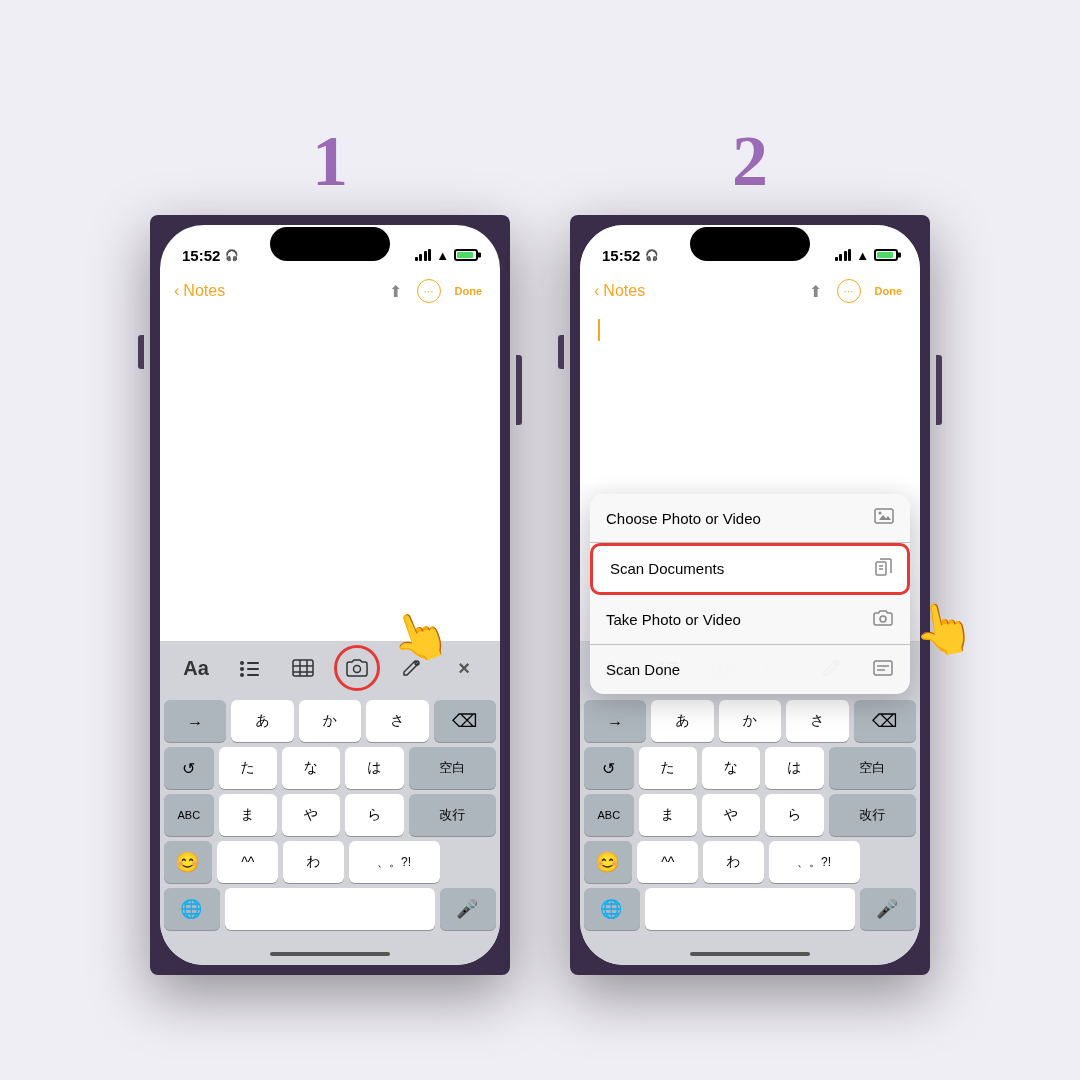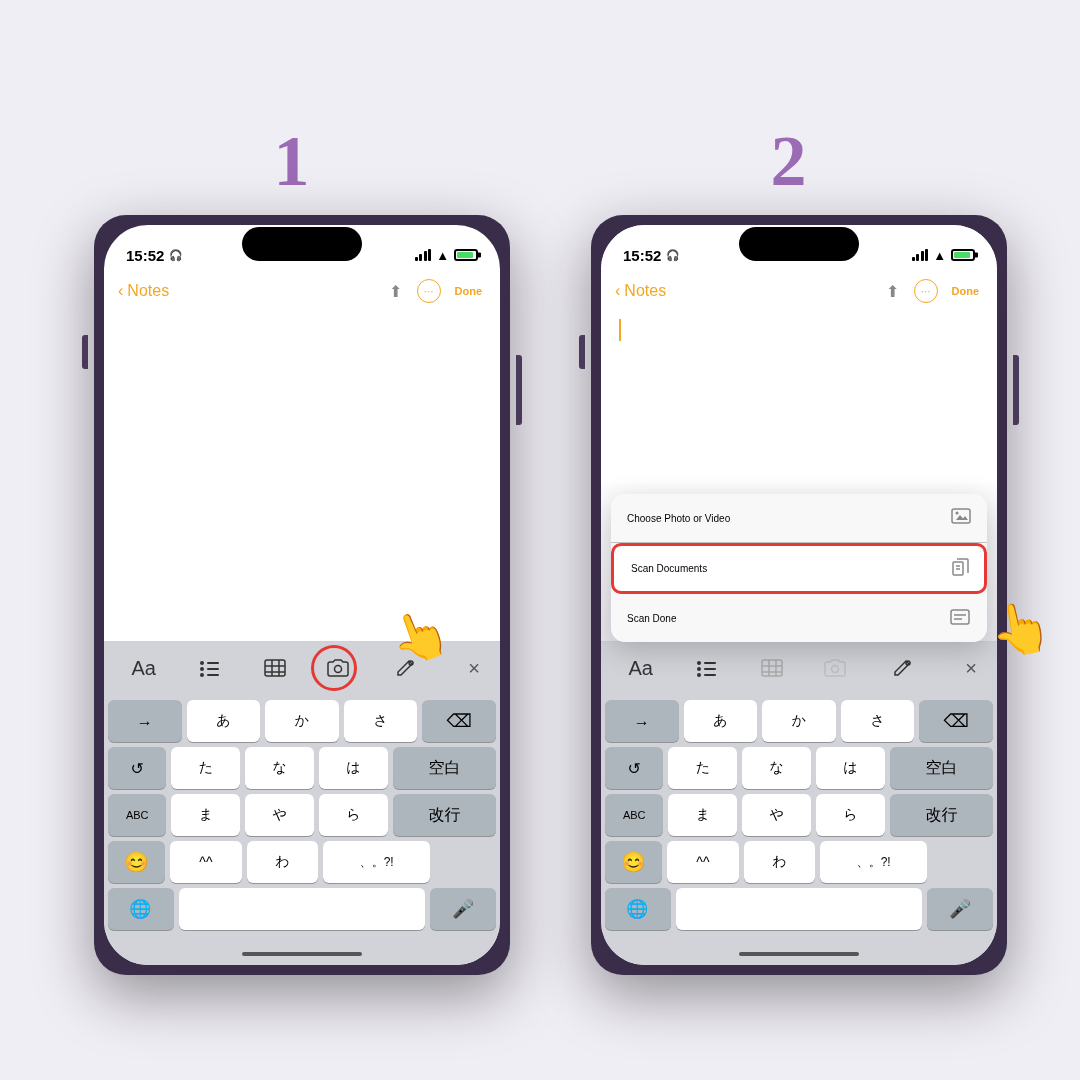--- a/index.html
+++ b/index.html
@@ -31,28 +31,27 @@
     .step-number {
       font-size: 72px;
       font-weight: 800;
       color: #9b6bb5;
       line-height: 1;
       font-family: Georgia, serif;
     }
 
     
     .phone {
-      width: 416px;
+      width: 360px;
       height: 760px;
       background: #3a2d4a;
-      border-radius: 32px;
+      border-radius: 8px;
       padding: 10px;
       position: relative;
       box-shadow: 0 20px 60px rgba(0,0,0,0.4);
-      margin-left: 21px;
     }
 
     .phone-inner {
       width: 100%;
       height: 100%;
       background: #fff;
       border-radius: 44px;
       overflow: hidden;
       display: flex;
       flex-direction: column;
@@ -227,23 +226,24 @@
       padding: 10px 20px;
       border-top: 1px solid #d0d0d0;
       background: #d1d3d9;
     }
 
     .toolbar-btn {
       font-size: 20px;
       color: #333;
       display: flex;
       align-items: center;
-      justify-content: flex-end;
+      justify-content: center;
       width: 32px;
       height: 32px;
+      font-weight: bold;
     }
 
     
     .camera-btn-wrapper {
       position: relative;
       display: flex;
       align-items: center;
       justify-content: center;
     }
 
@@ -301,21 +301,21 @@
       font-size: 16px;
     }
 
     .key.delete {
       background: #adb5bd;
       font-size: 18px;
     }
 
     .key.return {
       background: #adb5bd;
-      font-size: 16px;
+      font-size: 13px;
       color: #000;
     }
 
     .key.emoji-key {
       background: #adb5bd;
       font-size: 20px;
       flex: 0.8;
     }
 
     .key.globe-key {
@@ -363,21 +363,21 @@
       width: 260px;
       z-index: 20;
       box-shadow: 0 8px 30px rgba(0,0,0,0.2);
     }
 
     .popup-item {
       display: flex;
       align-items: center;
       justify-content: space-between;
       padding: 14px 16px;
-      font-size: 10px;
+      font-size: 15px;
       color: #000;
       border-bottom: 0.5px solid #c0c0c0;
     }
 
     .popup-item:last-child {
       border-bottom: none;
     }
 
     .popup-item.highlighted-item {
       background: rgba(255,255,255,1);
@@ -608,20 +608,29 @@
               <span>
                 <svg width="20" height="20" viewBox="0 0 20 20">
                   <rect x="2" y="5" width="10" height="13" rx="1" fill="none" stroke="#888" stroke-width="1.5"></rect>
                   <path d="M6 2h10a1 1 0 011 1v13" fill="none" stroke="#888" stroke-width="1.5"></path>
                   <line x1="5" y1="9" x2="9" y2="9" stroke="#888" stroke-width="1.5"></line>
                   <line x1="5" y1="12" x2="9" y2="12" stroke="#888" stroke-width="1.5"></line>
                 </svg>
               </span>
             </div>
 
+            <div class="popup-item">
+              <span>Take Photo or Video</span>
+              <span>
+                <svg width="22" height="18" viewBox="0 0 22 18">
+                  <path d="M8 2L6.5 4H4C2.9 4 2 4.9 2 6V14C2 15.1 2.9 16 4 16H18C19.1 16 20 15.1 20 14V6C20 4.9 19.1 4 18 4H15.5L14 2H8Z" fill="none" stroke="#888" stroke-width="1.5"></path>
+                  <circle cx="11" cy="10" r="3" fill="none" stroke="#888" stroke-width="1.5"></circle>
+                </svg>
+              </span>
+            </div>
 
             <div class="popup-item">
               <span>Scan Done</span>
               <span>
                 <svg width="22" height="18" viewBox="0 0 22 18">
                   <rect x="2" y="2" width="18" height="14" rx="2" fill="none" stroke="#888" stroke-width="1.5"></rect>
                   <line x1="5" y1="7" x2="17" y2="7" stroke="#888" stroke-width="1.5"></line>
                   <line x1="5" y1="11" x2="13" y2="11" stroke="#888" stroke-width="1.5"></line>
                 </svg>
               </span>

